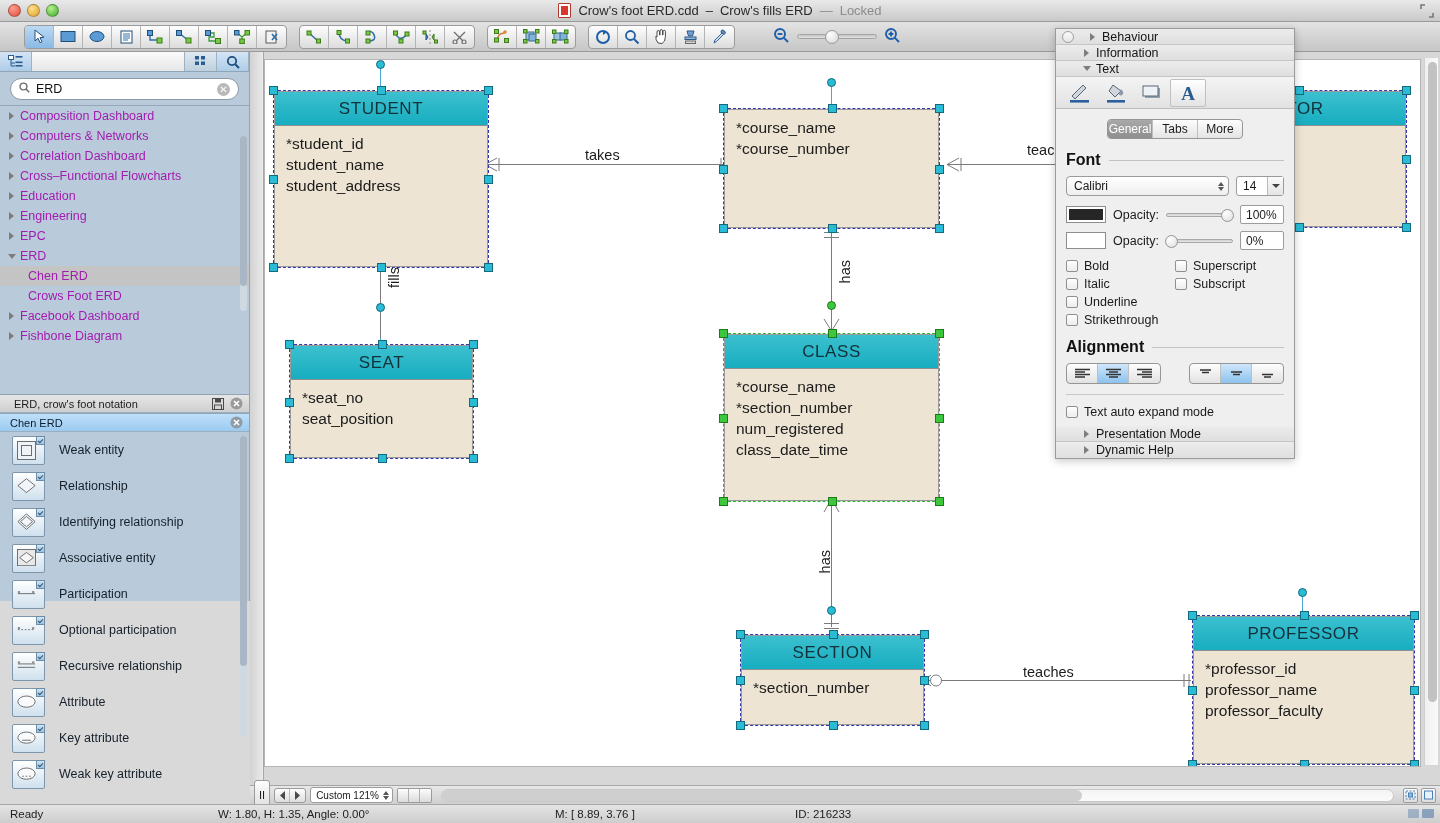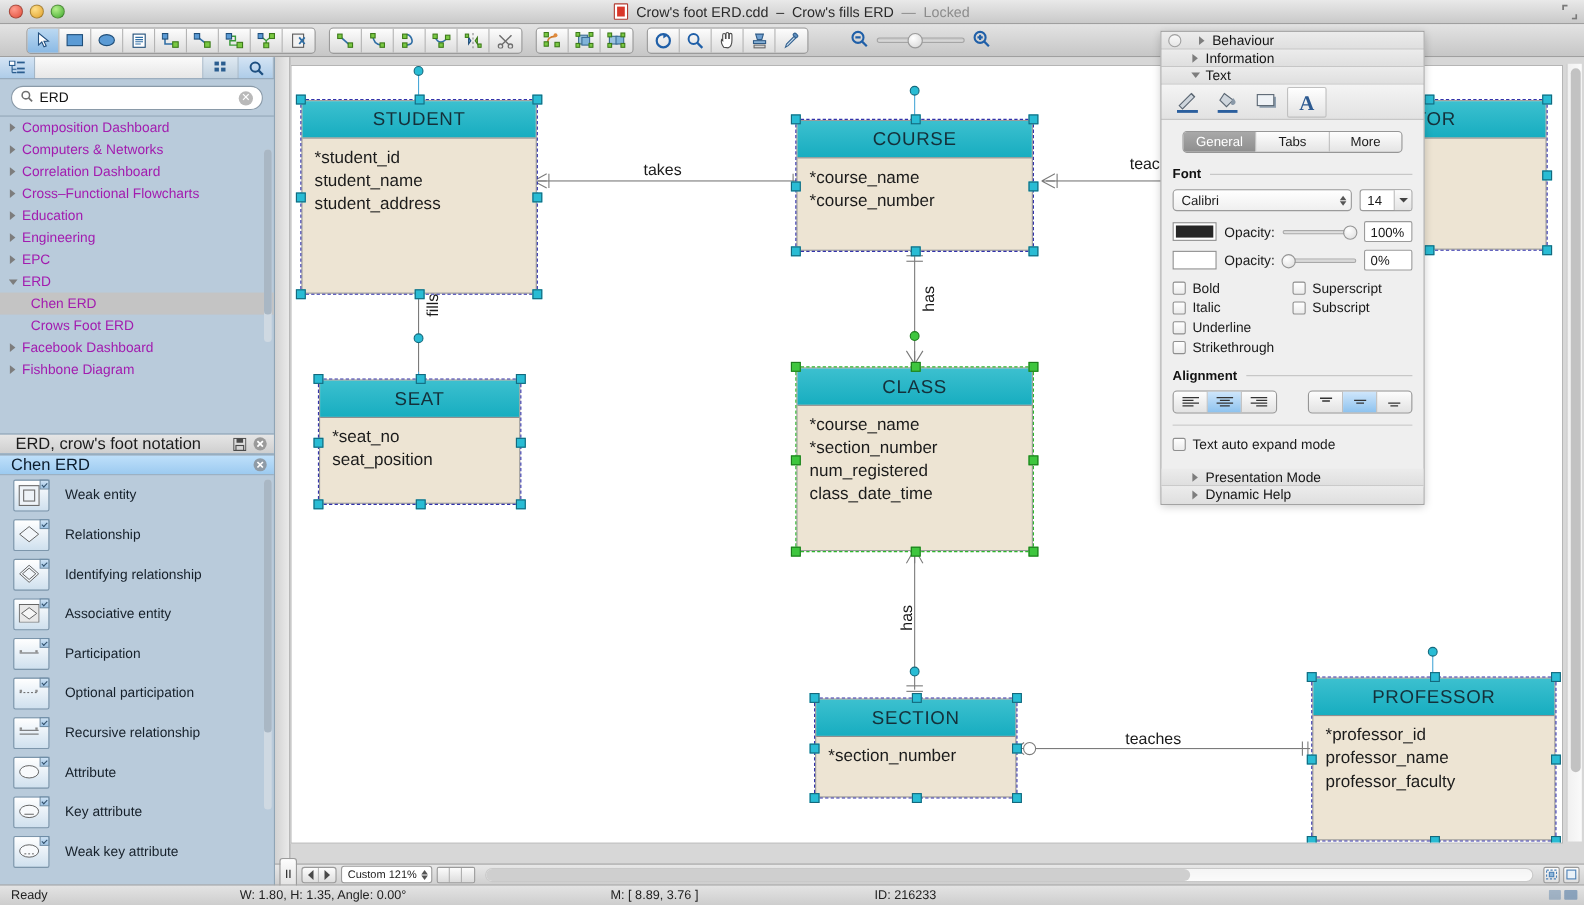--- a/index.html
+++ b/index.html
@@ -65,21 +65,21 @@
     border:1px solid #a5a5a5; border-radius:3px; position:relative;
   }
   .zknob {
     position:absolute; left:27px; top:-5px; width:14px; height:14px;
     border-radius:50%; background:radial-gradient(circle at 35% 30%,#fff,#d4d4d4);
     border:1px solid #9a9a9a;
   }
 
   
   .sidebar {
-    position:absolute; left:0; top:52px; width:250px; height:753px;
+    position:absolute; left:0; top:52px; width:250px; height:549px;
     background:#b9cbdb; border-right:1px solid #8fa4b5;
   }
   .sb-toolbar {
     height:20px; background:linear-gradient(#e8eef4,#ccd8e3);
     border-bottom:1px solid #8fa4b5; display:flex; align-items:stretch;
   }
   .sb-tb-btn {
     width:32px; display:flex; align-items:center; justify-content:center;
     border-right:1px solid #9fb2c2;
     background:linear-gradient(#dfe9f2,#bfd0de);
@@ -124,21 +124,21 @@
   .tree-scrollbar {
     position:absolute; right:2px; top:30px; width:7px; height:175px;
     background:#cfd9e2; border-radius:4px;
   }
   .tree-scrollbar i { position:absolute; left:0; top:0; width:7px; height:150px; background:#a9b7c4; border-radius:4px; display:block; }
 
   .lib-header {
     height:19px; background:linear-gradient(#e6e6e6,#cfcfcf);
     border-top:1px solid #8fa4b5; border-bottom:1px solid #9aafc0;
     display:flex; align-items:center; padding:0 6px 0 14px;
-    font-size:15px; color:#1b1b1b;
+    font-size:11px; color:#1b1b1b;
   }
   .lib-header.active {
     background:linear-gradient(#bfe0fa,#9ccaf0); color:#0b1b2b;
     padding-left:10px;
   }
   .lib-header .sp { flex:1; }
   .hicon { width:14px; height:14px; margin-left:4px; display:flex; align-items:center; justify-content:center; }
   .lib-list { position:relative; height:auto; overflow:hidden; }
   .lib-item { height:36px; display:flex; align-items:center; padding-left:12px; gap:14px; }
   .shape-ico {
@@ -249,32 +249,32 @@
     border-radius:50%; border:1px solid #a0a0a0; background:linear-gradient(#fafafa,#e6e6e6);
   }
   .insp-iconbar {
     height:32px; background:linear-gradient(#f4f4f4,#e2e2e2);
     border-bottom:1px solid #bdbdbd; display:flex; align-items:center; padding-left:6px;
   }
   .ibtn { width:36px; height:28px; display:flex; align-items:center; justify-content:center; }
   .ibtn.sel { background:linear-gradient(#ffffff,#e3e3e3); border:1px solid #c0c0c0; border-radius:2px; }
   .insp-body { padding:8px 10px 0 10px; background:#efefef; height:334px; position:relative; }
   .seg {
-    display:flex; height:20px; width:200px; margin:2px auto 12px auto;
+    display:flex; height:20px; width:136px; margin:2px auto 12px auto;
     border:1px solid #969696; border-radius:4px; overflow:hidden;
     background:linear-gradient(#fdfdfd,#e4e4e4);
   }
   .seg div {
     flex:1; display:flex; align-items:center; justify-content:center;
     font-size:12px; border-right:1px solid #bfbfbf; color:#1a1a1a;
   }
   .seg div:last-child{border-right:none;}
   .seg div.on { background:linear-gradient(#a9a9a9,#8e8e8e); color:#fff; }
   .sec-head { display:flex; align-items:center; gap:8px; margin-bottom:7px; }
-  .sec-head b { font-size:12px; font-weight:bold; color:#111; }
+  .sec-head b { font-size:16px; font-weight:bold; color:#111; }
   .sec-head i { flex:1; height:1px; background:#c2c2c2; display:block; }
   .fontrow { display:flex; gap:7px; margin-bottom:9px; }
   .combo {
     flex:1; height:20px; background:linear-gradient(#fff,#efefef);
     border:1px solid #9b9b9b; border-radius:4px;
     display:flex; align-items:center; padding:0 4px 0 7px; font-size:12px;
   }
   .combo span.v { flex:1; }
   .stepper { display:flex; flex-direction:column; gap:1px; }
   .stepper i{ display:block; width:0;height:0;border-left:3px solid transparent;border-right:3px solid transparent; }
@@ -943,23 +943,20 @@
         <div class="handle h-tr"></div>
         <div class="handle h-ml"></div>
         <div class="handle h-mr"></div>
         <div class="handle h-bl"></div>
         <div class="handle h-bc"></div>
         <div class="handle h-br"></div>
       </div>
 
       <div class="entity" style="left:459px; top:49px; width:215px; height:119px;">
         <div class="ent-box">
-          <div class="ent-head">
-            <span class="ent-title">COURSE</span>
-          </div>
           <div class="ent-attrs">
             <div>*course_name</div>
             <div>*course_number</div>
           </div>
         </div>
         <div class="sel-frame"></div>
         <div class="handle h-tl"></div>
         <div class="handle h-tc"></div>
         <div class="handle h-tr"></div>
         <div class="handle h-ml"></div>

